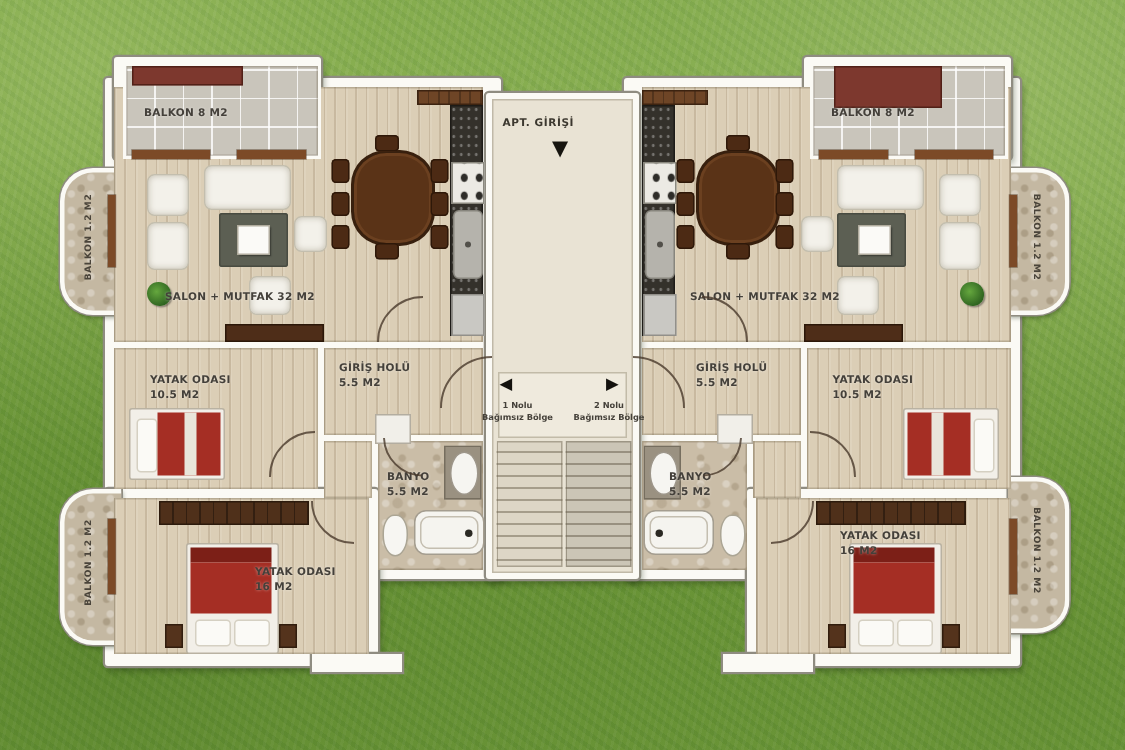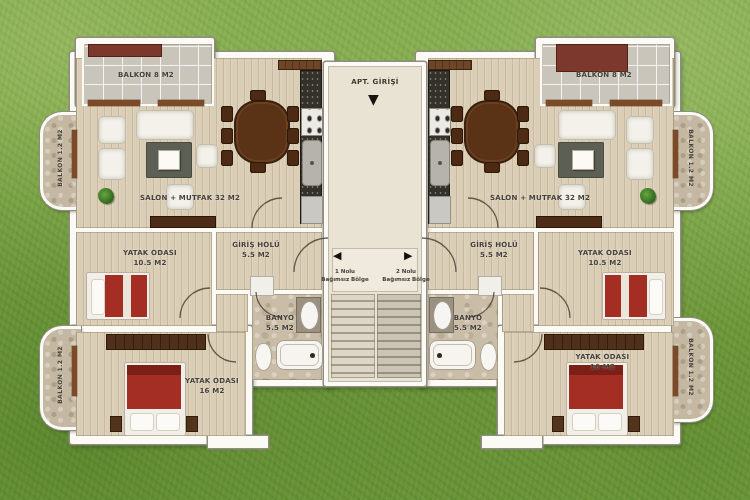--- a/index.html
+++ b/index.html
@@ -46,26 +46,26 @@
   .tub{position:absolute;background:#f5f4ef;border:1px solid #a49d8f;border-radius:8px}
   .tub:after{content:"";position:absolute;left:3px;right:3px;top:3px;bottom:3px;border:1px solid #c4beb0;border-radius:6px}
   .drain{position:absolute;width:5px;height:5px;border-radius:50%;background:#2b2923}
   .basinc{position:absolute;background:#9a9181;box-shadow:inset 0 0 0 1px #766e5f}
   .basin{position:absolute;background:#f6f5f1;border:1px solid #9d968a;border-radius:50%}
   .console{position:absolute;background:#4e2d18;box-shadow:inset 0 0 0 1px #2b1708}
   .whitebox{position:absolute;background:#f1efe9;border:1px solid #b3ada0}
   .landing{position:absolute;background:#efeadd;box-shadow:inset 0 0 0 1px rgba(140,130,105,.45)}
   .steps{position:absolute;background:repeating-linear-gradient(180deg,#ddd6c6 0 6.5px,#a59d8b 6.5px 8px);box-shadow:inset 0 0 0 1px rgba(120,110,90,.5)}
   .steps.dark{filter:brightness(.92)}
-  .rlabel{position:absolute;font-size:7px;font-weight:bold;color:#44403a;text-align:center;line-height:1.45;letter-spacing:.2px;white-space:nowrap;text-shadow:0 0 2px rgba(255,255,255,.5)}
+  .rlabel{position:absolute;font-size:7px;font-weight:bold;color:#44403a;text-align:left;line-height:1.45;letter-spacing:.2px;white-space:nowrap;text-shadow:0 0 2px rgba(255,255,255,.5)}
   .vlabel{position:absolute;font-size:6px;font-weight:bold;color:#4a443a;letter-spacing:.4px;white-space:nowrap}
   .zone{position:absolute;font-size:5.5px;font-weight:bold;color:#45413a;text-align:center;line-height:1.5;white-space:nowrap}
   .arrowglyph{position:absolute;font-size:11px;color:#14120e;line-height:1}
   .tri{position:absolute;font-size:14px;color:#17150f;line-height:1}
-  .entr{position:absolute;font-size:7px;font-weight:bold;color:#3c382f;letter-spacing:.4px;text-align:center;white-space:nowrap}
+  .entr{position:absolute;font-size:7px;font-weight:bold;color:#3c382f;letter-spacing:.4px;text-align:left;white-space:nowrap}
   .watermark{position:absolute;font-size:16px;font-weight:bold;color:rgba(110,58,46,.48);letter-spacing:1.5px;white-space:nowrap;text-align:center}
   svg.arcs{position:absolute;left:0;top:0;pointer-events:none}
 </style>
 </head>
 <body>
 
 <div class="plan">
 
   <div class="backdrop" style="left:70px;top:52px;width:264px;height:334px"></div>
   <div class="backdrop" style="left:70px;top:326px;width:182px;height:118px"></div>

